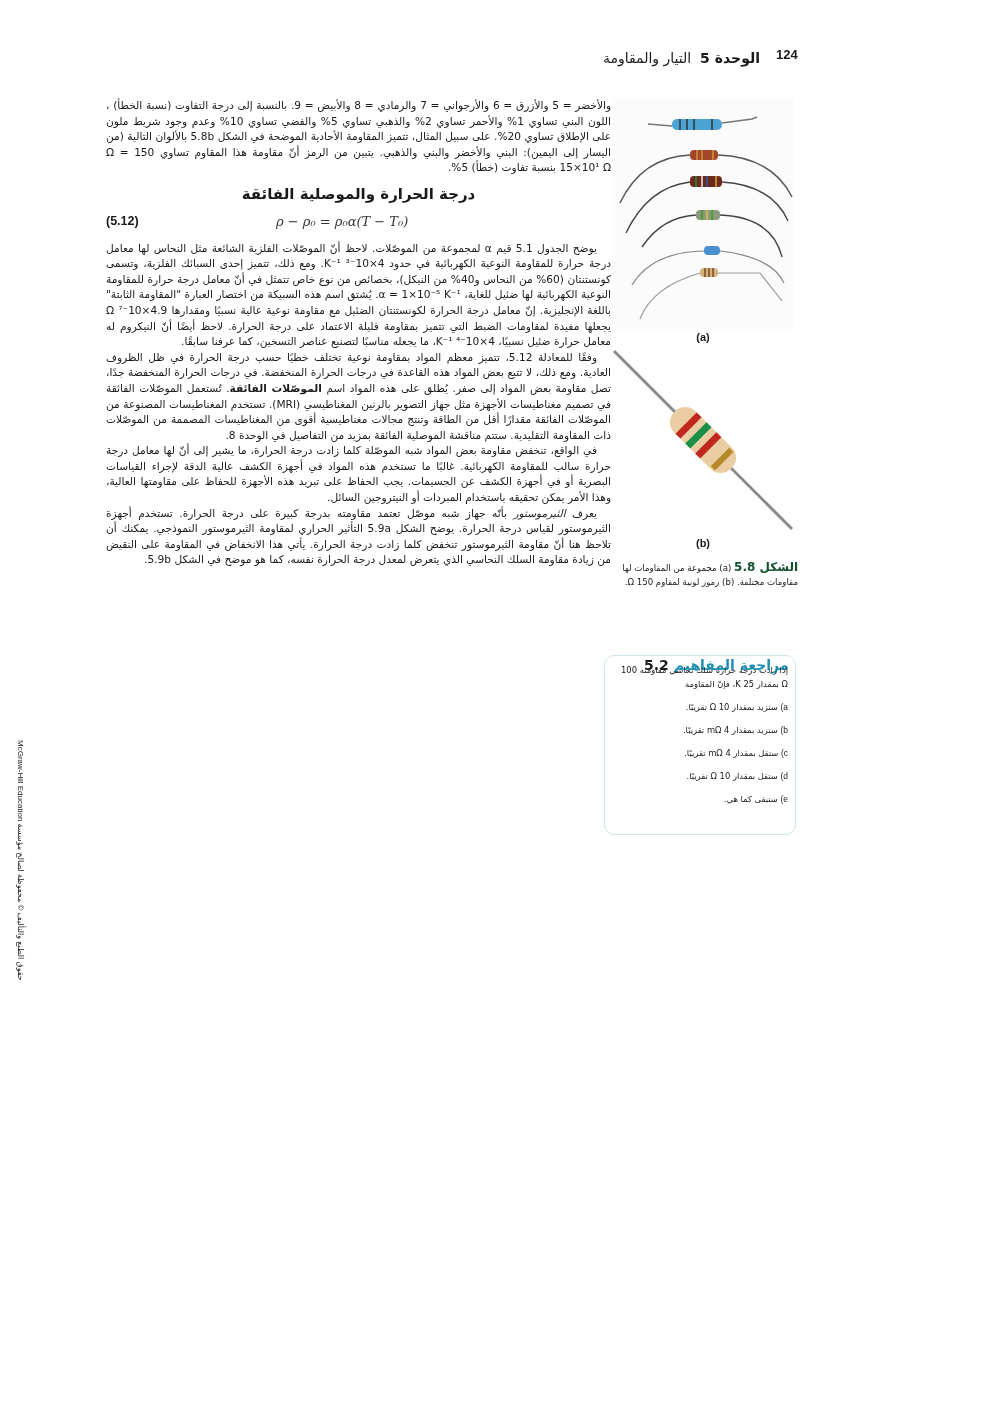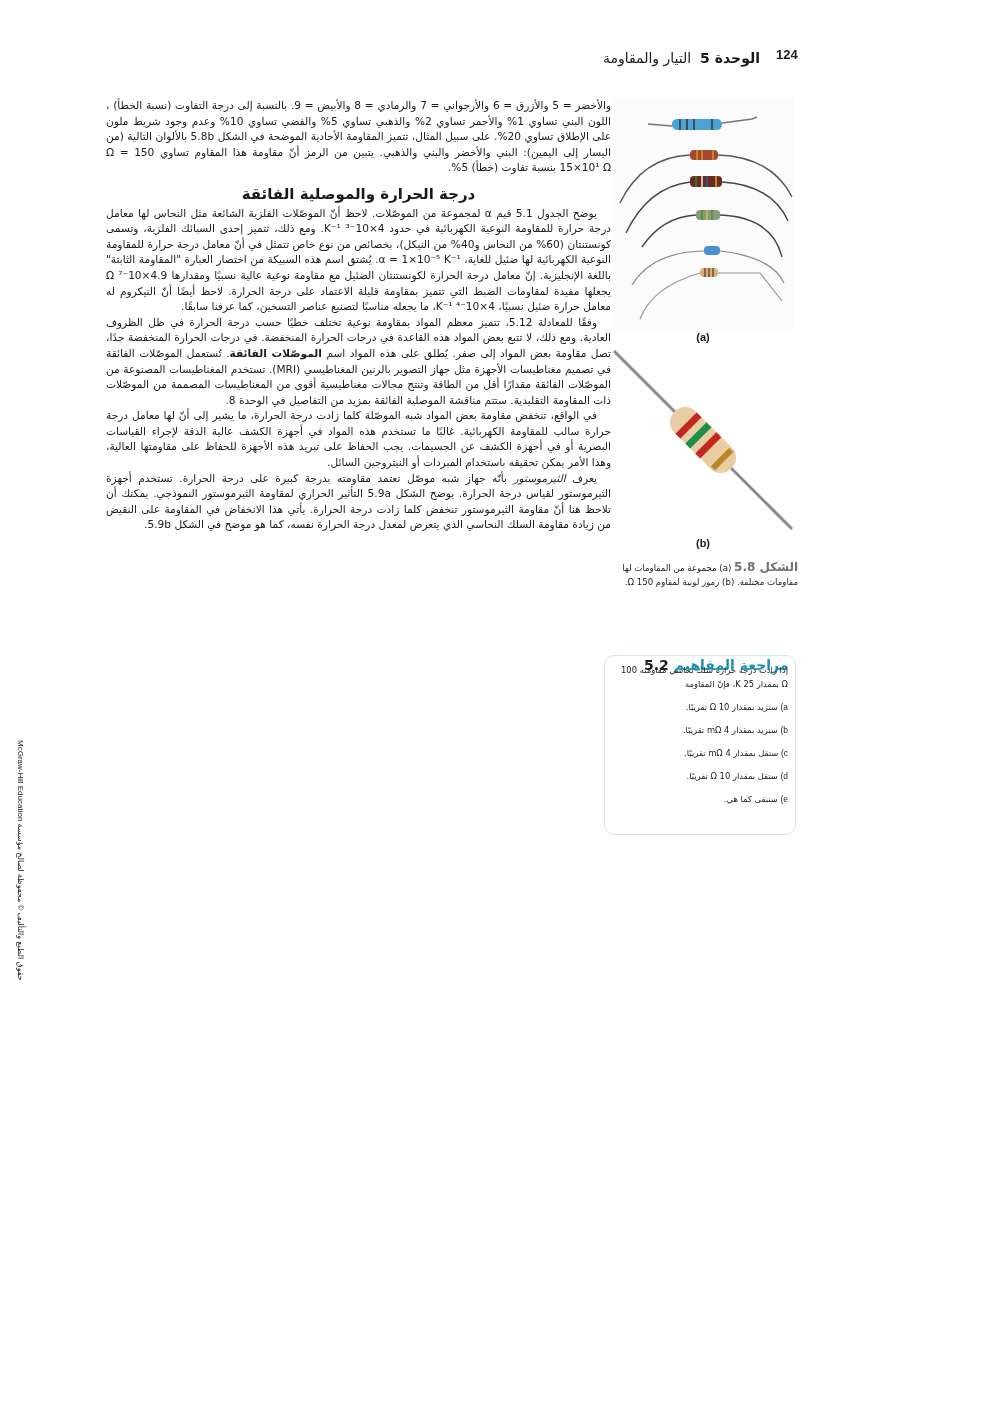--- a/index.html
+++ b/index.html
@@ -18,39 +18,43 @@
   .eq { direction:ltr; display:flex; align-items:center; height:30px; margin:4px 0; }
   .eq .eq-num { font-family:"Liberation Sans", sans-serif; font-weight:bold; font-size:12.5px; width:170px; text-align:left; }
   .eq .eq-body { font-family:"DejaVu Serif", serif; font-style:italic; font-size:13px; color:#333; }
   .bold { font-weight:bold; }
   .latin { font-family:"Liberation Sans", sans-serif; }
   
   .fig-a { left:612px; top:97px; width:182px; height:232px; }
   .fig-label { font-family:"Liberation Sans", sans-serif; font-weight:bold; font-size:11px; text-align:center; }
   .fig-b { left:608px; top:345px; width:190px; height:190px; }
   .caption { left:606px; top:560px; width:192px; direction:rtl; text-align:right; font-size:8.6px; line-height:14px; }
-  .caption .cap-title { color:#737373; font-weight:bold; font-size:12px; }
+  .caption .cap-title { color:#14532d; font-weight:bold; font-size:12px; }
   .review { left:604px; top:655px; width:190px; height:178px; border:1.5px solid #cfe6ea; border-radius:10px; }
   .review-title { left:640px; top:657px; background:#fff; padding:0 4px; direction:rtl; font-weight:bold; font-size:14px; }
   .review-title .rt-main { color:#1e8fb0; }
   .review-body { left:612px; top:663px; width:176px; direction:rtl; text-align:right; font-size:8.4px; line-height:14px; }
   .review-body .opt { margin-top:9px; }
   .copyright { left:25px; top:740px; font-size:8px; white-space:nowrap; transform-origin:left top; transform:rotate(90deg); font-family:"Liberation Sans", sans-serif; }
 </style>
 </head>
 <body>
 
 <div class="abs page-num">124</div>
 <div class="abs unit-hdr">
   <b>الوحدة 5</b>&nbsp;&nbsp;<span>التيار والمقاومة</span>
 </div>
 
 <div class="abs main">
   <p>والأخضر = 5 والأزرق = 6 والأرجواني = 7 والرمادي = 8 والأبيض = 9. بالنسبة إلى درجة التفاوت (نسبة الخطأ) ، اللون البني تساوي 1% والأحمر تساوي 2% والذهبي تساوي 5% والفضي تساوي 10% وعدم وجود شريط ملون على الإطلاق تساوي 20%. على سبيل المثال، تتميز المقاومة الأحادية الموضحة في الشكل 5.8b بالألوان التالية (من اليسار إلى اليمين): البني والأخضر والبني والذهبي. يتبين من الرمز أنّ مقاومة هذا المقاوم تساوي 150 Ω = 15×10¹ Ω بنسبة تفاوت (خطأ) 5%.</p>
   <h2>درجة الحرارة والموصلية الفائقة</h2>
+  <div class="eq">
+    <span class="eq-num">(5.12)</span>
+    <span class="eq-body">ρ − ρ₀ = ρ₀α(T − T₀)</span>
+  </div>
   <p class="ind">يوضح الجدول 5.1 قيم α لمجموعة من الموصّلات. لاحظ أنّ الموصّلات الفلزية الشائعة مثل النحاس لها معامل درجة حرارة للمقاومة النوعية الكهربائية في حدود 4×10⁻³ K⁻¹. ومع ذلك، تتميز إحدى السبائك الفلزية، وتسمى كونستنتان (60% من النحاس و40% من النيكل)، بخصائص من نوع خاص تتمثل في أنّ معامل درجة حرارة للمقاومة النوعية الكهربائية لها ضئيل للغاية، α = 1×10⁻⁵ K⁻¹. يُشتق اسم هذه السبيكة من اختصار العبارة "المقاومة الثابتة" باللغة الإنجليزية. إنّ معامل درجة الحرارة لكونستنتان الضئيل مع مقاومة نوعية عالية نسبيًا ومقدارها 4.9×10⁻⁷ Ω يجعلها مفيدة لمقاومات الضبط التي تتميز بمقاومة قليلة الاعتماد على درجة الحرارة. لاحظ أيضًا أنّ النيكروم له معامل حرارة ضئيل نسبيًا، 4×10⁻⁴ K⁻¹، ما يجعله مناسبًا لتصنيع عناصر التسخين، كما عرفنا سابقًا.</p>
   <p class="ind"><span>وفقًا للمعادلة 5.12، تتميز معظم المواد بمقاومة نوعية تختلف خطيًا حسب درجة الحرارة في ظل الظروف العادية. ومع ذلك، لا تتبع بعض المواد هذه القاعدة في درجات الحرارة المنخفضة. في درجات الحرارة المنخفضة جدًا، تصل مقاومة بعض المواد إلى صفر. يُطلق على هذه المواد اسم </span><span class="bold">الموصّلات الفائقة</span><span>. تُستعمل الموصّلات الفائقة في تصميم مغناطيسات الأجهزة مثل جهاز التصوير بالرنين المغناطيسي (MRI). تستخدم المغناطيسات المصنوعة من الموصّلات الفائقة مقدارًا أقل من الطاقة وتنتج مجالات مغناطيسية أقوى من المغناطيسات المصممة من الموصّلات ذات المقاومة التقليدية. ستتم مناقشة الموصلية الفائقة بمزيد من التفاصيل في الوحدة 8.</span></p>
   <p class="ind">في الواقع، تنخفض مقاومة بعض المواد شبه الموصّلة كلما زادت درجة الحرارة، ما يشير إلى أنّ لها معامل درجة حرارة سالب للمقاومة الكهربائية. غالبًا ما تستخدم هذه المواد في أجهزة الكشف عالية الدقة لإجراء القياسات البصرية أو في أجهزة الكشف عن الجسيمات. يجب الحفاظ على تبريد هذه الأجهزة للحفاظ على مقاومتها العالية، وهذا الأمر يمكن تحقيقه باستخدام المبردات أو النيتروجين السائل.</p>
   <p class="ind"><span>يعرف </span><i>الثيرموستور</i><span> بأنّه جهاز شبه موصّل تعتمد مقاومته بدرجة كبيرة على درجة الحرارة. تستخدم أجهزة الثيرموستور لقياس درجة الحرارة. يوضح الشكل 5.9a التأثير الحراري لمقاومة الثيرموستور النموذجي. يمكنك أن تلاحظ هنا أنّ مقاومة الثيرموستور تنخفض كلما زادت درجة الحرارة. يأتي هذا الانخفاض في المقاومة على النقيض من زيادة مقاومة السلك النحاسي الذي يتعرض لمعدل درجة الحرارة نفسه، كما هو موضح في الشكل 5.9b.</span></p>
 </div>
 
 <div class="abs fig-a">
   <svg width="182" height="232" viewBox="0 0 182 232">
     <rect width="182" height="232" fill="#fbfbfb"></rect>
 

